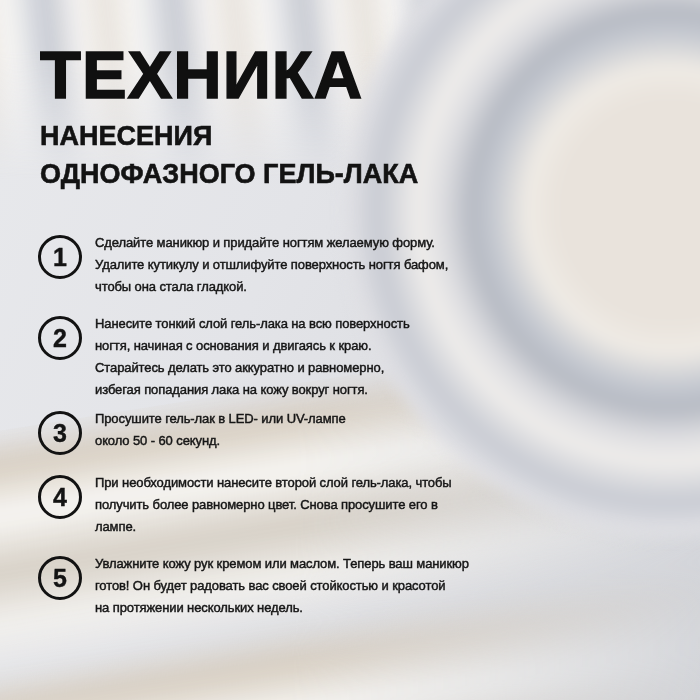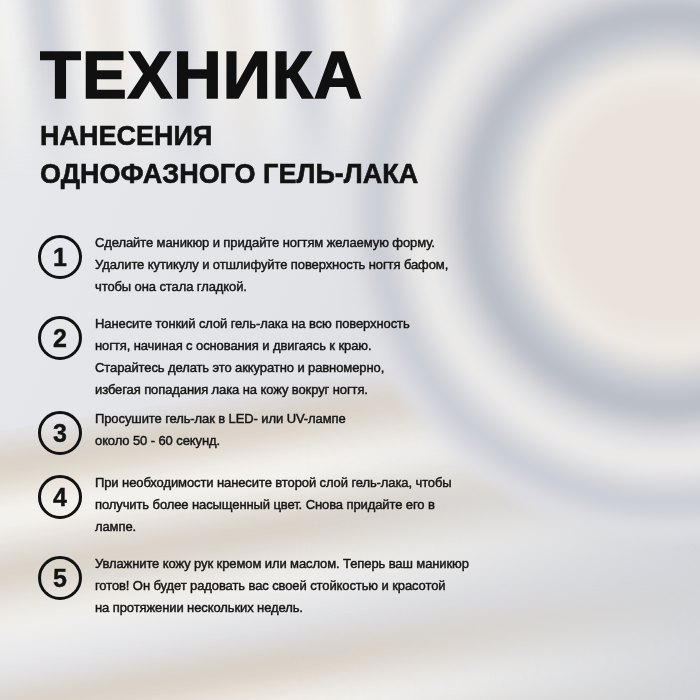--- a/index.html
+++ b/index.html
@@ -164,21 +164,21 @@
       </div>
       <p class="step-text">Просушите гель-лак в LED- или UV-лампе
 около 50 - 60 секунд.</p>
     </section>
 
     <section class="step step-4">
       <div class="step-circle">
         <span class="step-number">4</span>
       </div>
       <p class="step-text">При необходимости нанесите второй слой гель-лака, чтобы
-получить более насыщенный цвет. Снова придайте его в
+получить более равномерно цвет. Снова просушите его в
 лампе.</p>
     </section>
 
     <section class="step step-5">
       <div class="step-circle">
         <span class="step-number">5</span>
       </div>
       <p class="step-text">Увлажните кожу рук кремом или маслом. Теперь ваш маникюр
 готов! Он будет радовать вас своей стойкостью и красотой
 на протяжении нескольких недель.</p>

